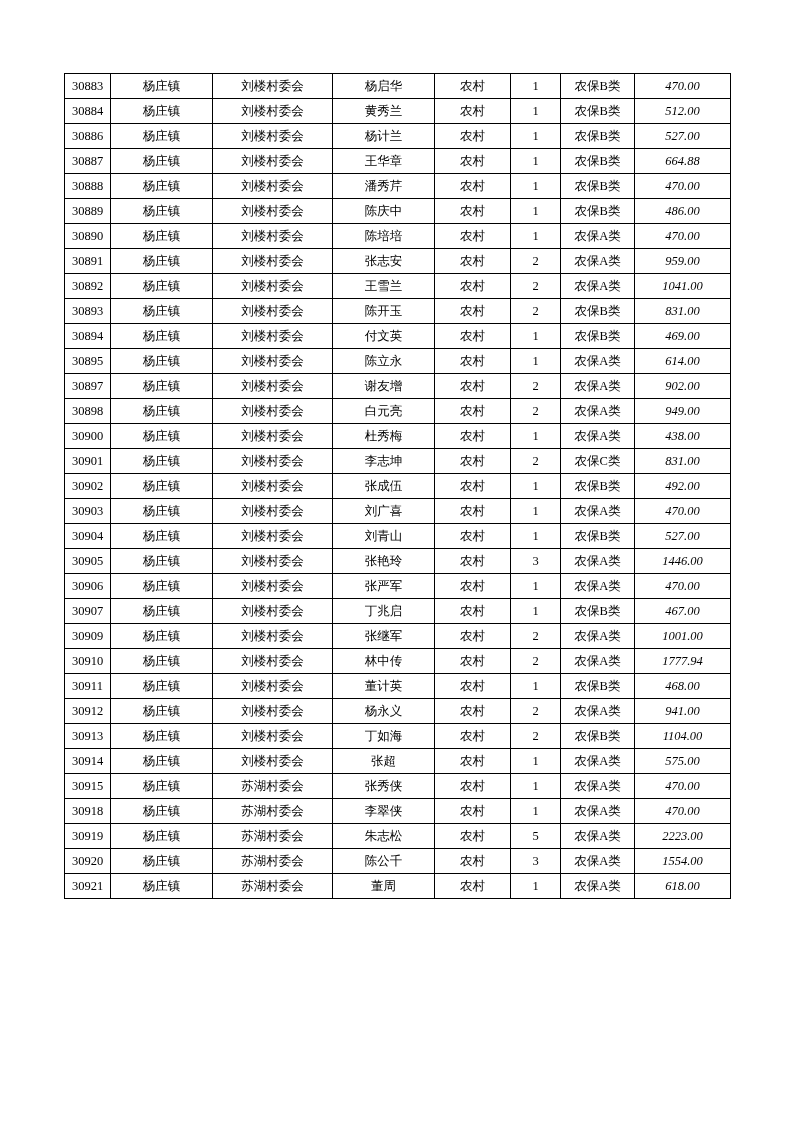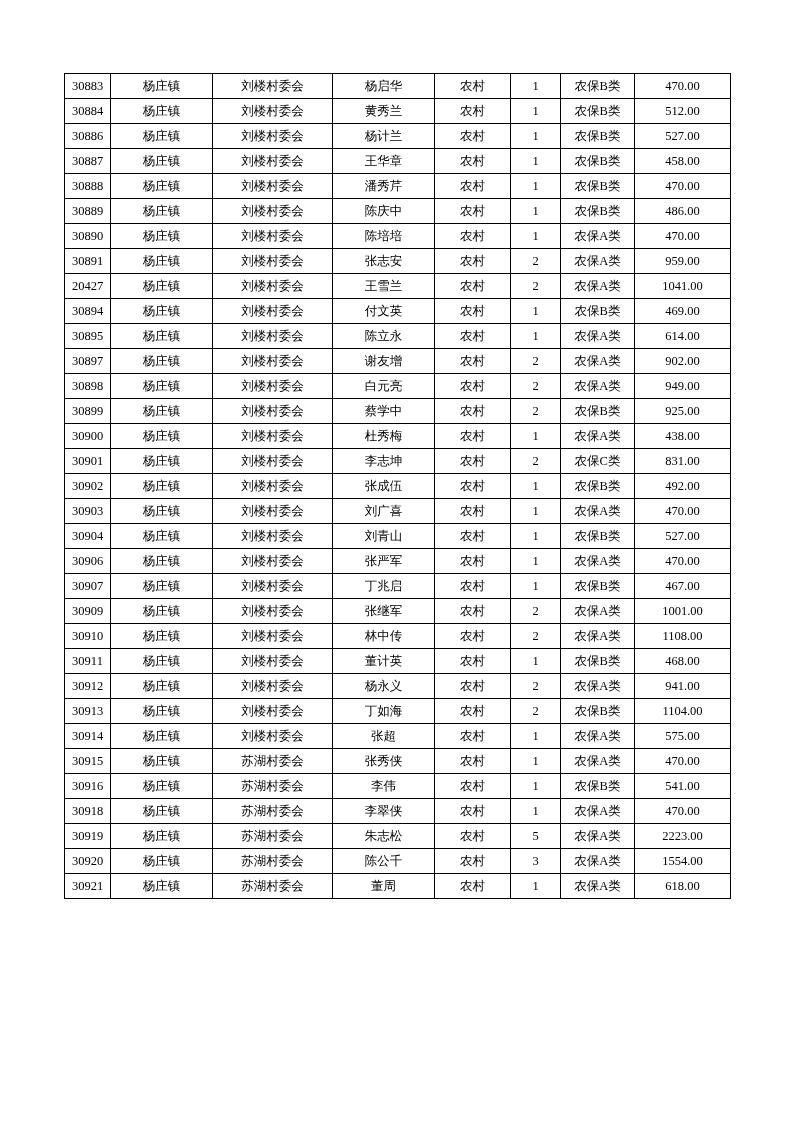--- a/index.html
+++ b/index.html
@@ -38,20 +38,21 @@
   col.c-town     { width: 102px; }
   col.c-village  { width: 120px; }
   col.c-name     { width: 102px; }
   col.c-residence{ width: 76px; }
   col.c-persons  { width: 50px; }
   col.c-category { width: 74px; }
   col.c-amount   { width: 96px; }
   td.col-amount {
     text-align: right;
     padding-right: 33px;
+    font-style: italic;
   }
 </style>
 </head>
 <body>
 
 <div class="page">
   <table class="grid">
     <colgroup>
       <col class="c-serial">
       <col class="c-town">
@@ -94,21 +95,21 @@
           <td class="col-amount">527.00</td>
         </tr>
         <tr>
           <td class="col-serial">30887</td>
           <td class="col-town">杨庄镇</td>
           <td class="col-village">刘楼村委会</td>
           <td class="col-name">王华章</td>
           <td class="col-residence">农村</td>
           <td class="col-persons">1</td>
           <td class="col-category">农保B类</td>
-          <td class="col-amount">458.00</td>
+          <td class="col-amount">664.88</td>
         </tr>
         <tr>
           <td class="col-serial">30888</td>
           <td class="col-town">杨庄镇</td>
           <td class="col-village">刘楼村委会</td>
           <td class="col-name">潘秀芹</td>
           <td class="col-residence">农村</td>
           <td class="col-persons">1</td>
           <td class="col-category">农保B类</td>
           <td class="col-amount">470.00</td>
@@ -137,30 +138,40 @@
           <td class="col-serial">30891</td>
           <td class="col-town">杨庄镇</td>
           <td class="col-village">刘楼村委会</td>
           <td class="col-name">张志安</td>
           <td class="col-residence">农村</td>
           <td class="col-persons">2</td>
           <td class="col-category">农保A类</td>
           <td class="col-amount">959.00</td>
         </tr>
         <tr>
-          <td class="col-serial">20427</td>
+          <td class="col-serial">30892</td>
           <td class="col-town">杨庄镇</td>
           <td class="col-village">刘楼村委会</td>
           <td class="col-name">王雪兰</td>
           <td class="col-residence">农村</td>
           <td class="col-persons">2</td>
           <td class="col-category">农保A类</td>
           <td class="col-amount">1041.00</td>
         </tr>
         <tr>
+          <td class="col-serial">30893</td>
+          <td class="col-town">杨庄镇</td>
+          <td class="col-village">刘楼村委会</td>
+          <td class="col-name">陈开玉</td>
+          <td class="col-residence">农村</td>
+          <td class="col-persons">2</td>
+          <td class="col-category">农保B类</td>
+          <td class="col-amount">831.00</td>
+        </tr>
+        <tr>
           <td class="col-serial">30894</td>
           <td class="col-town">杨庄镇</td>
           <td class="col-village">刘楼村委会</td>
           <td class="col-name">付文英</td>
           <td class="col-residence">农村</td>
           <td class="col-persons">1</td>
           <td class="col-category">农保B类</td>
           <td class="col-amount">469.00</td>
         </tr>
         <tr>
@@ -185,30 +196,20 @@
         </tr>
         <tr>
           <td class="col-serial">30898</td>
           <td class="col-town">杨庄镇</td>
           <td class="col-village">刘楼村委会</td>
           <td class="col-name">白元亮</td>
           <td class="col-residence">农村</td>
           <td class="col-persons">2</td>
           <td class="col-category">农保A类</td>
           <td class="col-amount">949.00</td>
-        </tr>
-        <tr>
-          <td class="col-serial">30899</td>
-          <td class="col-town">杨庄镇</td>
-          <td class="col-village">刘楼村委会</td>
-          <td class="col-name">蔡学中</td>
-          <td class="col-residence">农村</td>
-          <td class="col-persons">2</td>
-          <td class="col-category">农保B类</td>
-          <td class="col-amount">925.00</td>
         </tr>
         <tr>
           <td class="col-serial">30900</td>
           <td class="col-town">杨庄镇</td>
           <td class="col-village">刘楼村委会</td>
           <td class="col-name">杜秀梅</td>
           <td class="col-residence">农村</td>
           <td class="col-persons">1</td>
           <td class="col-category">农保A类</td>
           <td class="col-amount">438.00</td>
@@ -247,20 +248,30 @@
           <td class="col-serial">30904</td>
           <td class="col-town">杨庄镇</td>
           <td class="col-village">刘楼村委会</td>
           <td class="col-name">刘青山</td>
           <td class="col-residence">农村</td>
           <td class="col-persons">1</td>
           <td class="col-category">农保B类</td>
           <td class="col-amount">527.00</td>
         </tr>
         <tr>
+          <td class="col-serial">30905</td>
+          <td class="col-town">杨庄镇</td>
+          <td class="col-village">刘楼村委会</td>
+          <td class="col-name">张艳玲</td>
+          <td class="col-residence">农村</td>
+          <td class="col-persons">3</td>
+          <td class="col-category">农保A类</td>
+          <td class="col-amount">1446.00</td>
+        </tr>
+        <tr>
           <td class="col-serial">30906</td>
           <td class="col-town">杨庄镇</td>
           <td class="col-village">刘楼村委会</td>
           <td class="col-name">张严军</td>
           <td class="col-residence">农村</td>
           <td class="col-persons">1</td>
           <td class="col-category">农保A类</td>
           <td class="col-amount">470.00</td>
         </tr>
         <tr>
@@ -284,21 +295,21 @@
           <td class="col-amount">1001.00</td>
         </tr>
         <tr>
           <td class="col-serial">30910</td>
           <td class="col-town">杨庄镇</td>
           <td class="col-village">刘楼村委会</td>
           <td class="col-name">林中传</td>
           <td class="col-residence">农村</td>
           <td class="col-persons">2</td>
           <td class="col-category">农保A类</td>
-          <td class="col-amount">1108.00</td>
+          <td class="col-amount">1777.94</td>
         </tr>
         <tr>
           <td class="col-serial">30911</td>
           <td class="col-town">杨庄镇</td>
           <td class="col-village">刘楼村委会</td>
           <td class="col-name">董计英</td>
           <td class="col-residence">农村</td>
           <td class="col-persons">1</td>
           <td class="col-category">农保B类</td>
           <td class="col-amount">468.00</td>
@@ -335,30 +346,20 @@
         </tr>
         <tr>
           <td class="col-serial">30915</td>
           <td class="col-town">杨庄镇</td>
           <td class="col-village">苏湖村委会</td>
           <td class="col-name">张秀侠</td>
           <td class="col-residence">农村</td>
           <td class="col-persons">1</td>
           <td class="col-category">农保A类</td>
           <td class="col-amount">470.00</td>
-        </tr>
-        <tr>
-          <td class="col-serial">30916</td>
-          <td class="col-town">杨庄镇</td>
-          <td class="col-village">苏湖村委会</td>
-          <td class="col-name">李伟</td>
-          <td class="col-residence">农村</td>
-          <td class="col-persons">1</td>
-          <td class="col-category">农保B类</td>
-          <td class="col-amount">541.00</td>
         </tr>
         <tr>
           <td class="col-serial">30918</td>
           <td class="col-town">杨庄镇</td>
           <td class="col-village">苏湖村委会</td>
           <td class="col-name">李翠侠</td>
           <td class="col-residence">农村</td>
           <td class="col-persons">1</td>
           <td class="col-category">农保A类</td>
           <td class="col-amount">470.00</td>

